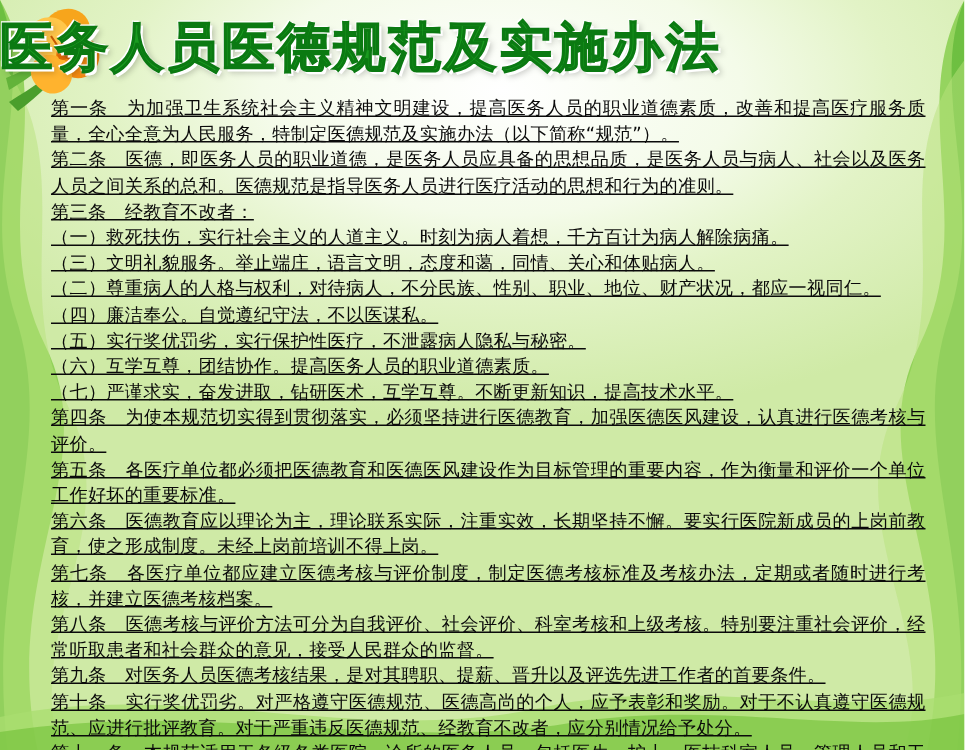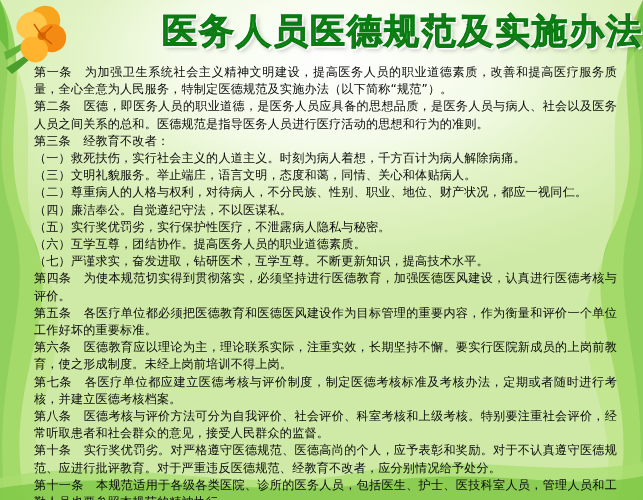--- a/index.html
+++ b/index.html
@@ -54,21 +54,21 @@
     width: 96px;
     height: 78px;
     pointer-events: none;
   }
   .flower svg { display:block; width:100%; height:100%; }
 
   .title {
     position: absolute;
     left: 0; right: 0;
     top: 8px;
-    text-align: right;
+    text-align: left;
     font-family: "DejaVu Sans", "Liberation Sans", sans-serif;
     font-size: 35px;
     font-weight: bold;
     letter-spacing: 2px;
     color: #1a9b20;
     text-shadow:
       2px 2px 0 #ffffff,
       -1px -1px 0 #ffffff,
       0 0 2px #ffffff,
       3px 3px 4px rgba(0,0,0,0.25);
@@ -85,20 +85,21 @@
     bottom: 10px;
     z-index: 3;
   }
   .para {
     font-size: 12.1px;
     line-height: 17.2px;
     color: #0a0a0a;
     text-align: justify;
     letter-spacing: 0.2px;
     margin: 0;
+    text-decoration: underline;
   }
   .para.indent {
     text-indent: 0;
   }
 </style>
 </head>
 <body>
 
 <div class="poster">
 
@@ -155,18 +156,19 @@
     <p class="para indent">（二）尊重病人的人格与权利，对待病人，不分民族、性别、职业、地位、财产状况，都应一视同仁。</p>
     <p class="para indent">（四）廉洁奉公。自觉遵纪守法，不以医谋私。</p>
     <p class="para indent">（五）实行奖优罚劣，实行保护性医疗，不泄露病人隐私与秘密。</p>
     <p class="para indent">（六）互学互尊，团结协作。提高医务人员的职业道德素质。</p>
     <p class="para indent">（七）严谨求实，奋发进取，钻研医术，互学互尊。不断更新知识，提高技术水平。</p>
     <p class="para indent">第四条　为使本规范切实得到贯彻落实，必须坚持进行医德教育，加强医德医风建设，认真进行医德考核与评价。</p>
     <p class="para indent">第五条　各医疗单位都必须把医德教育和医德医风建设作为目标管理的重要内容，作为衡量和评价一个单位工作好坏的重要标准。</p>
     <p class="para indent">第六条　医德教育应以理论为主，理论联系实际，注重实效，长期坚持不懈。要实行医院新成员的上岗前教育，使之形成制度。未经上岗前培训不得上岗。</p>
     <p class="para indent">第七条　各医疗单位都应建立医德考核与评价制度，制定医德考核标准及考核办法，定期或者随时进行考核，并建立医德考核档案。</p>
     <p class="para indent">第八条　医德考核与评价方法可分为自我评价、社会评价、科室考核和上级考核。特别要注重社会评价，经常听取患者和社会群众的意见，接受人民群众的监督。</p>
+    <p class="para indent">第九条　对医务人员医德考核结果，是对其聘职、提薪、晋升以及评选先进工作者的首要条件。</p>
     <p class="para indent">第十条　实行奖优罚劣。对严格遵守医德规范、医德高尚的个人，应予表彰和奖励。对于不认真遵守医德规范、应进行批评教育。对于严重违反医德规范、经教育不改者，应分别情况给予处分。</p>
     <p class="para indent">第十一条　本规范适用于各级各类医院、诊所的医务人员，包括医生、护士、医技科室人员，管理人员和工勤人员也要参照本规范的精神执行。</p>
 
   </div>
 
 </div>
 
 </body></html>

